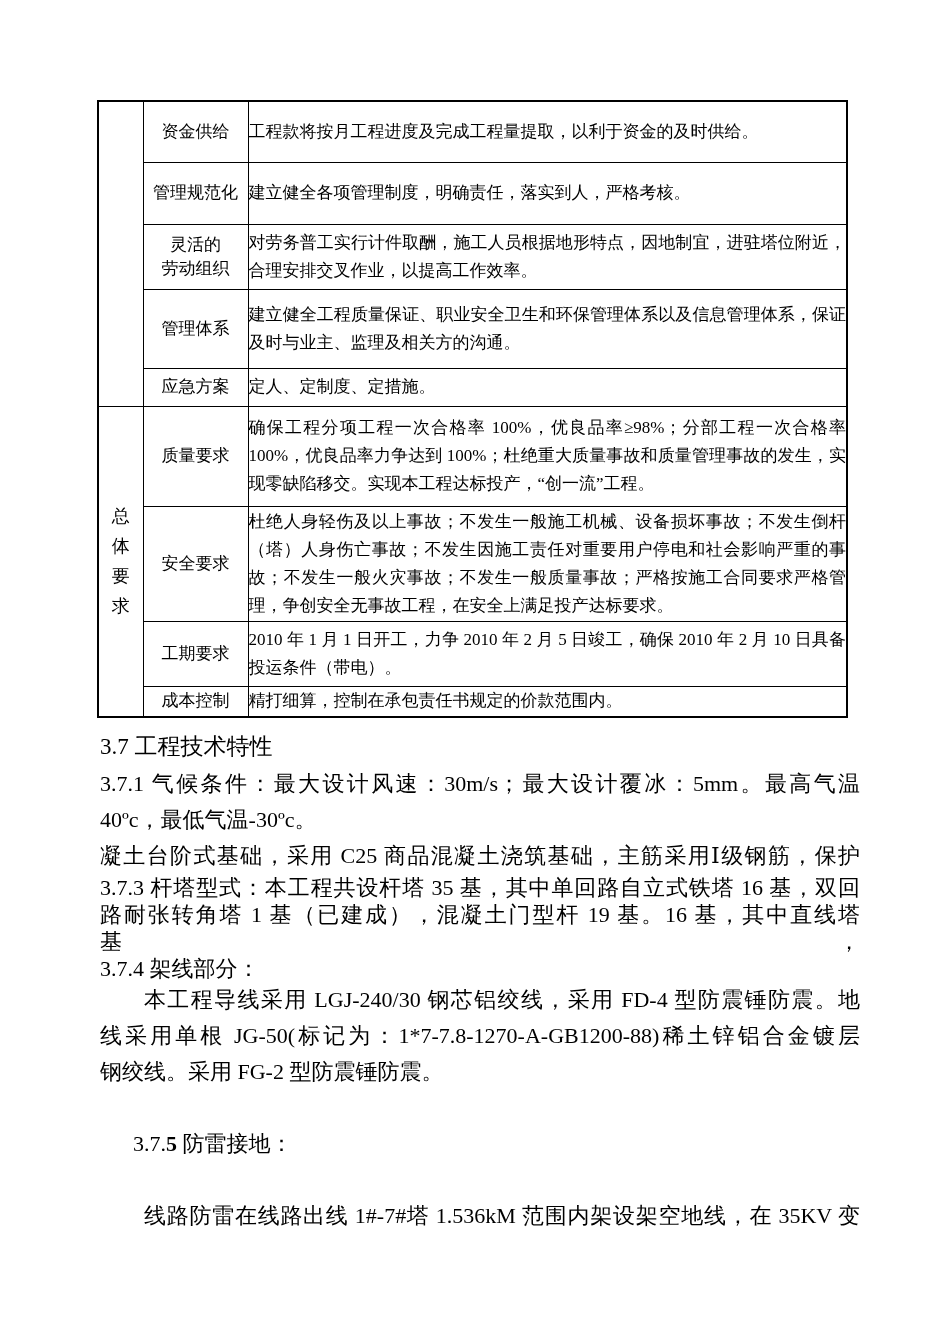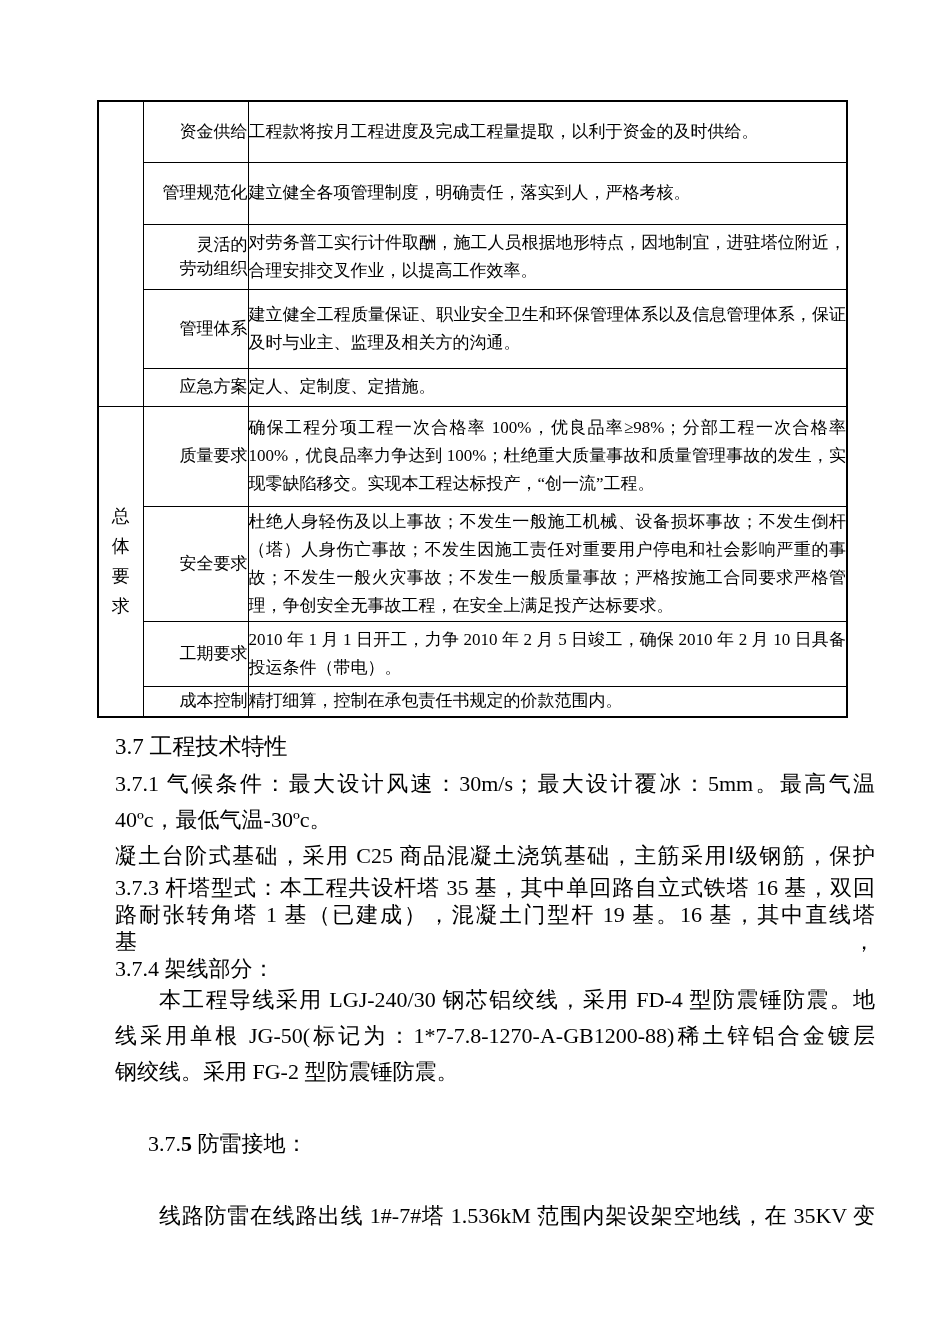--- a/index.html
+++ b/index.html
@@ -19,46 +19,46 @@
     border-collapse: collapse; table-layout: fixed;
     border: 2px solid #000;
   }
   table.summary td {
     border: 1px solid #000;
     vertical-align: middle;
     padding: 0;
     overflow: hidden;
   }
   td.label {
-    text-align: right;
+    text-align: center;
     font-size: 17px; line-height: 24px;
     white-space: pre-line;
   }
   td.content {
     font-size: 17px; line-height: 28px;
     padding: 2px 8px 2px 10px;
     text-align: justify;
   }
   td.group { padding: 0; }
   .vtext {
     width: 20px; margin: 12px auto;
     font-size: 18px; line-height: 30px;
     text-align: center;
     word-break: break-all;
   }
 
   
   .bodytext {
-    position: absolute; left: 115px; top: 728px;
+    position: absolute; left: 100px; top: 728px;
     width: 760px;
     font-size: 22px;
   }
   .bl { line-height: 36px; white-space: pre-wrap; }
   .tight { line-height: 27px; }
-  .just { text-align: justify; text-align-last: justify; font-family: Liberation Serif, serif; }
+  .just { text-align: justify; text-align-last: justify; }
   .h37 { font-size: 23px; line-height: 38px; }
   .ind2 { text-indent: 44px; }
   .b { font-weight: bold; }
 </style>
 </head>
 <body>
 
 <div class="page">
 
   <table class="summary">

